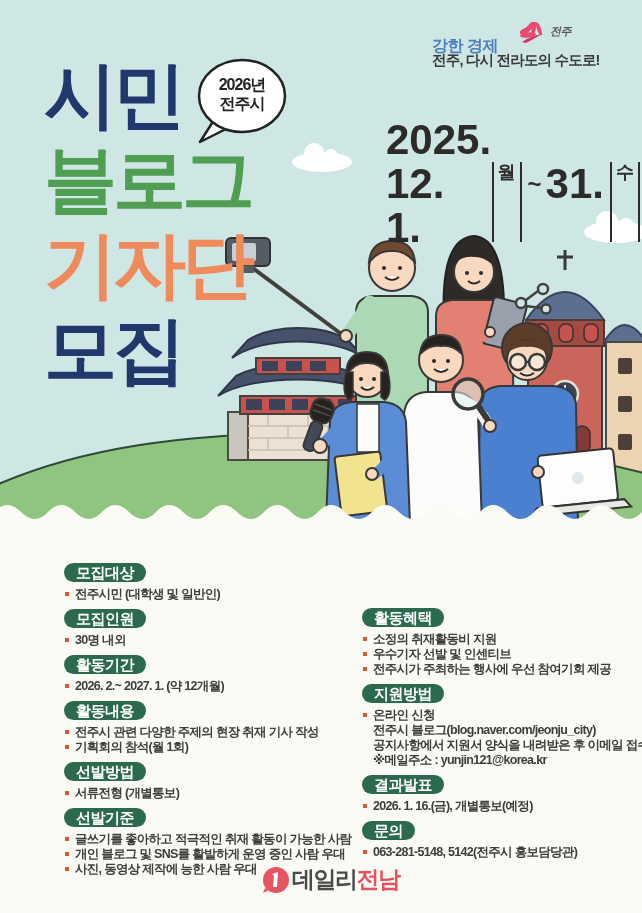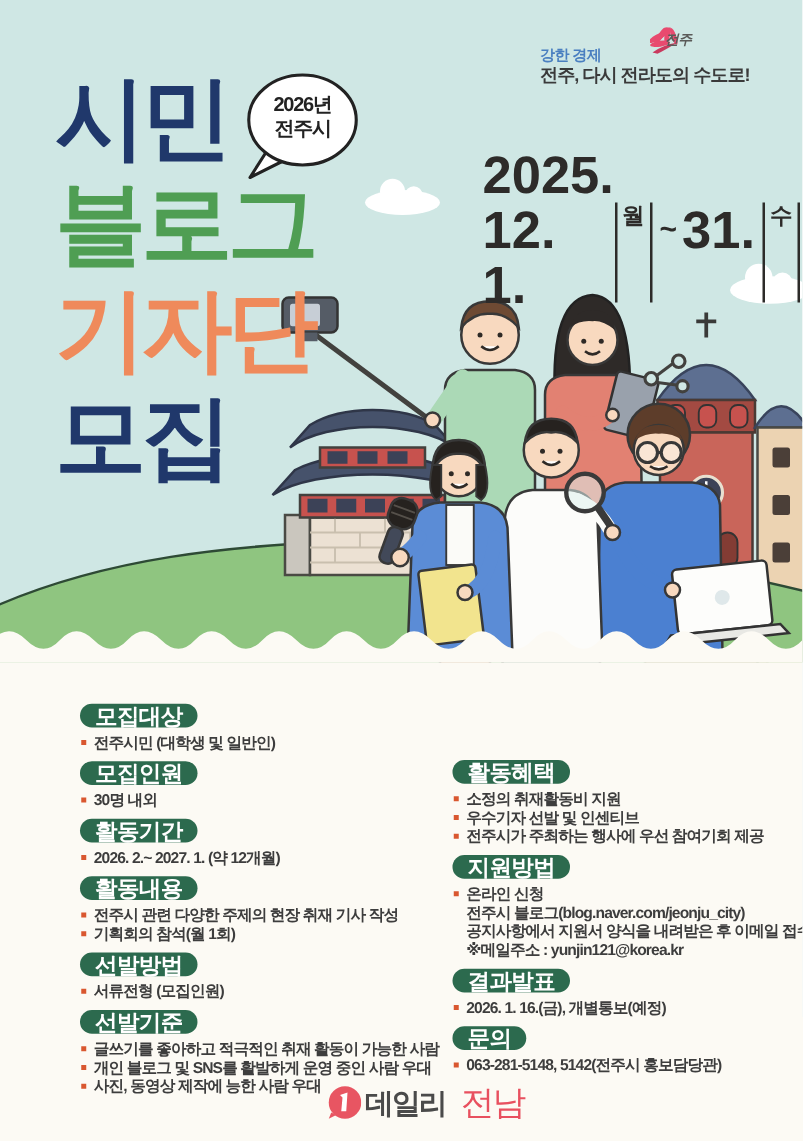--- a/index.html
+++ b/index.html
@@ -7,23 +7,23 @@
   .poster{
     position:relative;width:642px;height:913px;overflow:hidden;
     font-family:"Liberation Sans","DejaVu Sans",sans-serif;
     background:#fcfaf4;
   }
   
   .hero{position:absolute;left:0;top:0;width:642px;height:530px;background:#cfe7e4;}
   .scene{position:absolute;left:0;top:0;width:642px;height:530px;display:block;}
   
   .brand{position:absolute;top:24px;right:38px;width:172px;height:44px;}
-  .tagline-small{position:absolute;left:0;top:12px;font-size:12px;font-weight:800;color:#4a7fc0;letter-spacing:-0.5px;}
+  .tagline-small{position:absolute;left:0;top:12px;font-size:16px;font-weight:800;color:#4a7fc0;letter-spacing:-0.5px;}
   .flower{position:absolute;left:88px;top:-2px;width:28px;height:24px;}
-  .callig{position:absolute;left:100px;top:0;font-size:11px;font-weight:700;font-style:italic;color:#5a5a58;letter-spacing:-0.5px;text-align:center;}
+  .callig{position:absolute;left:118px;top:0;font-size:11px;font-weight:700;font-style:italic;color:#5a5a58;letter-spacing:-0.5px;text-align:center;}
   .tagline-main{position:absolute;left:0;top:27px;width:180px;font-size:14.5px;font-weight:800;color:#3a3a3a;letter-spacing:-0.8px;white-space:nowrap;}
   
   .title{position:absolute;left:44px;top:52px;}
   .t-line{font-size:73px;font-weight:900;letter-spacing:-4px;line-height:85px;white-space:nowrap;}
   .t-navy{color:#20386b;} .t-green{color:#4f9e53;} .t-orange{color:#ef8a5b;}
   
   .bubble{position:absolute;left:196px;top:58px;width:96px;height:92px;}
   .bubble svg{position:absolute;left:0;top:0;}
   .bubble-text{position:absolute;left:4px;top:17px;width:84px;text-align:center;font-size:16px;line-height:19px;font-weight:800;color:#222;letter-spacing:-1px;}
   
@@ -33,30 +33,30 @@
   .date-big{font-size:42px;font-weight:900;}
   .day-box{font-size:18px;font-weight:800;line-height:20px;border-left:2.5px solid #2d2b29;border-right:2.5px solid #2d2b29;padding:0 4px;margin:0 2px 8px 8px;}
   .day-box.second{margin-left:6px;}
   .tilde{font-size:24px;font-weight:700;margin:0 4px 6px 4px;}
   
   .info{position:absolute;left:0;top:530px;width:642px;height:383px;background:#fcfaf4;}
   .col{position:absolute;width:300px;}
   .col-left{left:64px;top:33px;}
   .col-right{left:362px;top:78px;}
   .sec{margin-bottom:7px;}
-  .badge{display:inline-block;background:#2c6a4e;color:#fff;font-size:18px;font-weight:800;line-height:14px;padding:2.5px 12px 2.5px 12px;border-radius:11px;letter-spacing:-0.5px;margin-bottom:5px;}
+  .badge{display:inline-block;background:#2c6a4e;color:#fff;font-size:15px;font-weight:800;line-height:14px;padding:2.5px 12px 2.5px 12px;border-radius:11px;letter-spacing:-0.5px;margin-bottom:5px;}
   .item{display:flex;align-items:flex-start;line-height:15px;}
   .sq{flex:0 0 auto;width:4px;height:4px;background:#d9572f;margin:5px 6px 0 1px;}
   .sq-hidden{visibility:hidden;}
   .txt{font-size:12.5px;font-weight:600;color:#3d3d3d;letter-spacing:-0.7px;white-space:nowrap;text-align:center;}
   
   .footer-logo{position:absolute;left:262px;top:334px;display:flex;align-items:center;}
   .fl-icon{position:relative;width:27px;height:28px;margin-right:3px;}
   .fl-dark{font-size:23px;font-weight:800;color:#4a4a4a;letter-spacing:-1.5px;}
-  .fl-red{font-size:27px;font-weight:400;color:#e8505f;letter-spacing:-1.5px;margin-left:12px;}
+  .fl-red{font-size:23px;font-weight:700;color:#e8505f;letter-spacing:-1.5px;}
 </style>
 </head>
 <body>
 
 <div class="poster">
 
   <div class="hero">
 
     <svg class="scene" viewBox="0 0 642 530" aria-hidden="true">
 
@@ -296,21 +296,21 @@
         <div class="item">
             <span class="sq"></span>
             <span class="txt">기획회의 참석(월 1회)</span>
           </div>
       </div>
 
       <div class="sec">
         <div class="badge">선발방법</div>
         <div class="item">
             <span class="sq"></span>
-            <span class="txt">서류전형 (모집인원)</span>
+            <span class="txt">서류전형 (개별통보)</span>
           </div>
       </div>
 
       <div class="sec">
         <div class="badge">선발기준</div>
         <div class="item">
             <span class="sq"></span>
             <span class="txt">글쓰기를 좋아하고 적극적인 취재 활동이 가능한 사람</span>
           </div>
         <div class="item">

